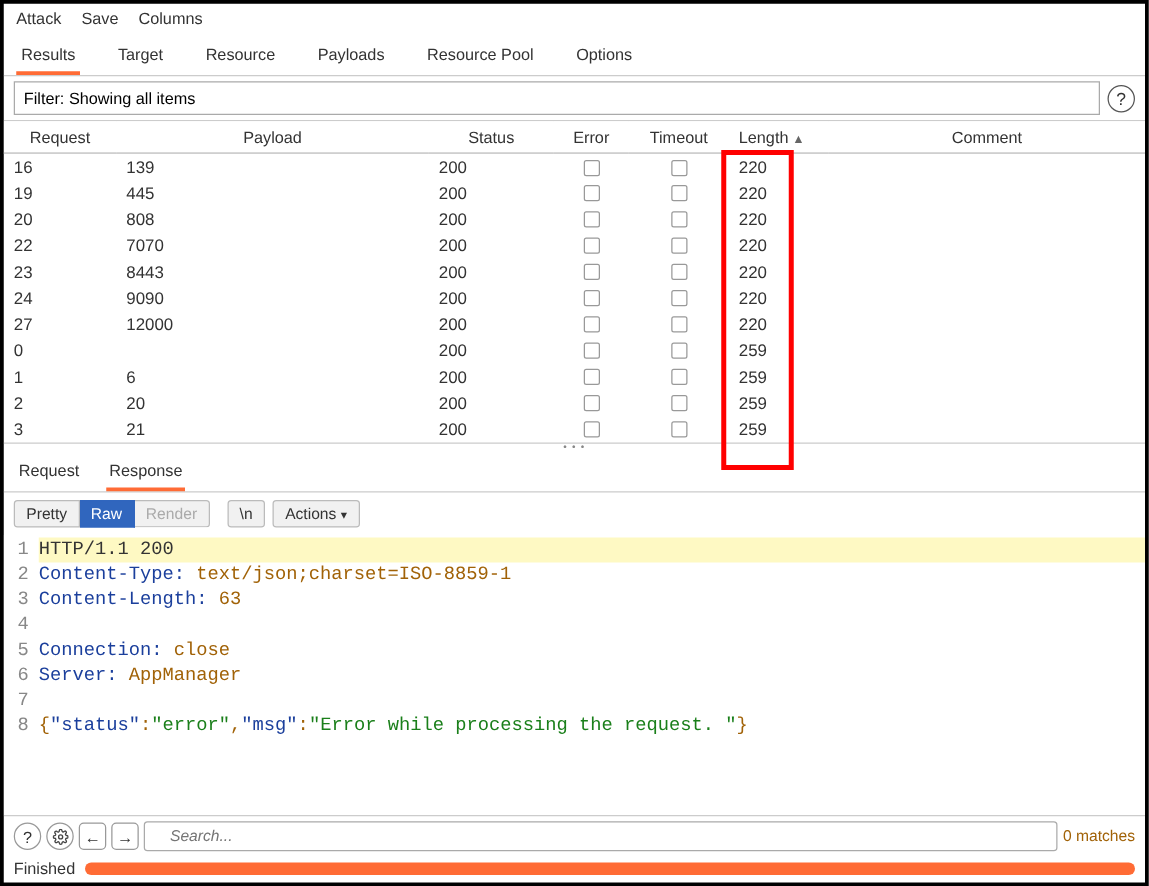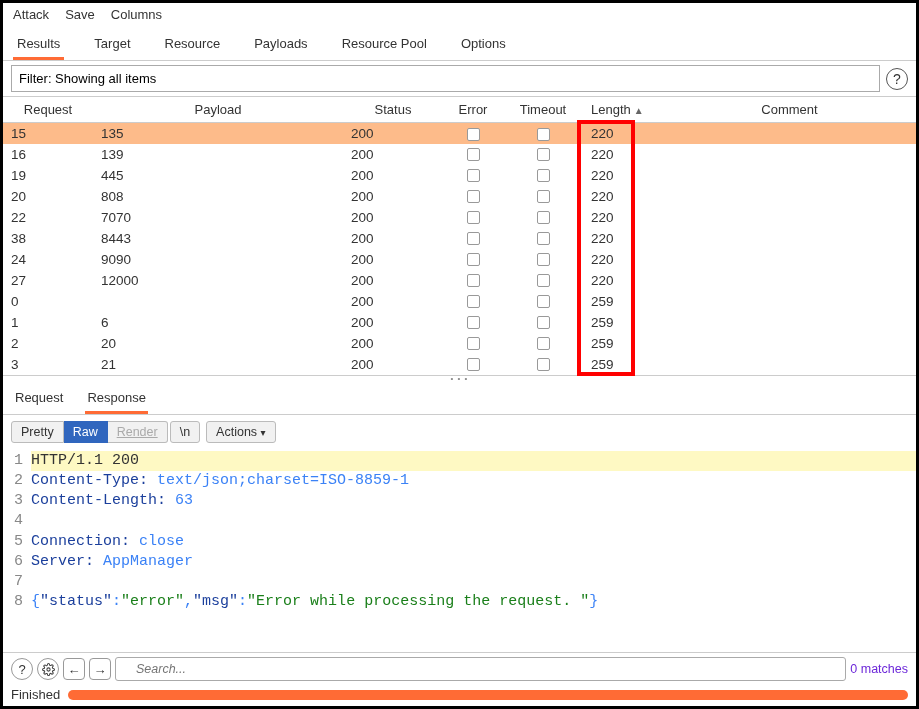--- a/index.html
+++ b/index.html
@@ -133,21 +133,21 @@
     align-items:center;
   }
   .segbtn{
     border:1px solid #bbb;
     padding:3px 9px;
     font-size:12.5px;
     cursor:pointer;
     background:#f1f1f1;
   }
   .segbtn.first{border-radius:3px 0 0 3px;}
-  .segbtn.last{border-radius:0 3px 3px 0;margin-right:2px;text-decoration:underline;}
+  .segbtn.last{border-radius:0 3px 3px 0;margin-right:14px;}
   .segbtn.mid{border-left:none;}
   .segbtn.active{background:#3066be;color:#fff;border-color:#3066be;}
   .segbtn.disabled{color:#aaa;}
   .segbtn.solo{border-radius:3px;margin-right:6px;}
   .raw-view{
     flex:1;
     overflow:auto;
     font-family:"Courier New",monospace;
     font-size:15px;
     line-height:1.35;
@@ -159,21 +159,21 @@
     width:28px;
     text-align:right;
     color:#888;
     padding-right:8px;
     flex-shrink:0;
     user-select:none;
   }
   .raw-txt{white-space:pre;}
   .raw-line.first .raw-txt{background:#fef9c3;width:100%;}
   .hk{color:#1b3f9c;} 
-  .hv{color:#3b82f6;}
+  .hv{color:#a16207;}
   .jg{color:#1a7f1a;} 
   .bottombar{
     display:flex;
     align-items:center;
     padding:4px 8px;
     gap:4px;
     border-top:1px solid #ccc;
   }
   .iconbtn{
     width:22px;height:22px;
@@ -187,21 +187,21 @@
   .iconbtn.round{border-radius:50%;}
   .bottombar input.search{
     flex:1;
     border:1px solid #aaa;
     border-radius:3px;
     padding:4px 20px;
     font-size:12.5px;
     font-style:italic;
     color:#888;
   }
-  .matches{font-size:12.5px;color:#6d28d9;white-space:nowrap;}
+  .matches{font-size:12.5px;color:#a16207;white-space:nowrap;}
   .statusbar{
     display:flex;
     align-items:center;
     padding:2px 8px 4px 8px;
     gap:8px;
     font-size:13px;
   }
   .progress{
     flex:1;
     height:10px;
@@ -250,29 +250,20 @@
         <th style="text-align:center">Status</th>
         <th class="center">Error</th>
         <th class="center">Timeout</th>
         <th>
           <span>Length</span><span class="sort-arrow">▲</span>
         </th>
         <th style="text-align:center">Comment</th>
       </tr>
     </thead>
     <tbody id="results-body">
-        <tr class="selected">
-          <td>15</td>
-          <td>135</td>
-          <td>200</td>
-          <td class="center"><input type="checkbox" style=""></td>
-          <td class="center"><input type="checkbox" style=""></td>
-          <td>220</td>
-          <td></td>
-        </tr>
         <tr>
           <td>16</td>
           <td>139</td>
           <td>200</td>
           <td class="center"><input type="checkbox" style=""></td>
           <td class="center"><input type="checkbox" style=""></td>
           <td>220</td>
           <td></td>
         </tr>
         <tr>
@@ -296,21 +287,21 @@
         <tr>
           <td>22</td>
           <td>7070</td>
           <td>200</td>
           <td class="center"><input type="checkbox" style=""></td>
           <td class="center"><input type="checkbox" style=""></td>
           <td>220</td>
           <td></td>
         </tr>
         <tr>
-          <td>38</td>
+          <td>23</td>
           <td>8443</td>
           <td>200</td>
           <td class="center"><input type="checkbox" style=""></td>
           <td class="center"><input type="checkbox" style=""></td>
           <td>220</td>
           <td></td>
         </tr>
         <tr>
           <td>24</td>
           <td>9090</td>

